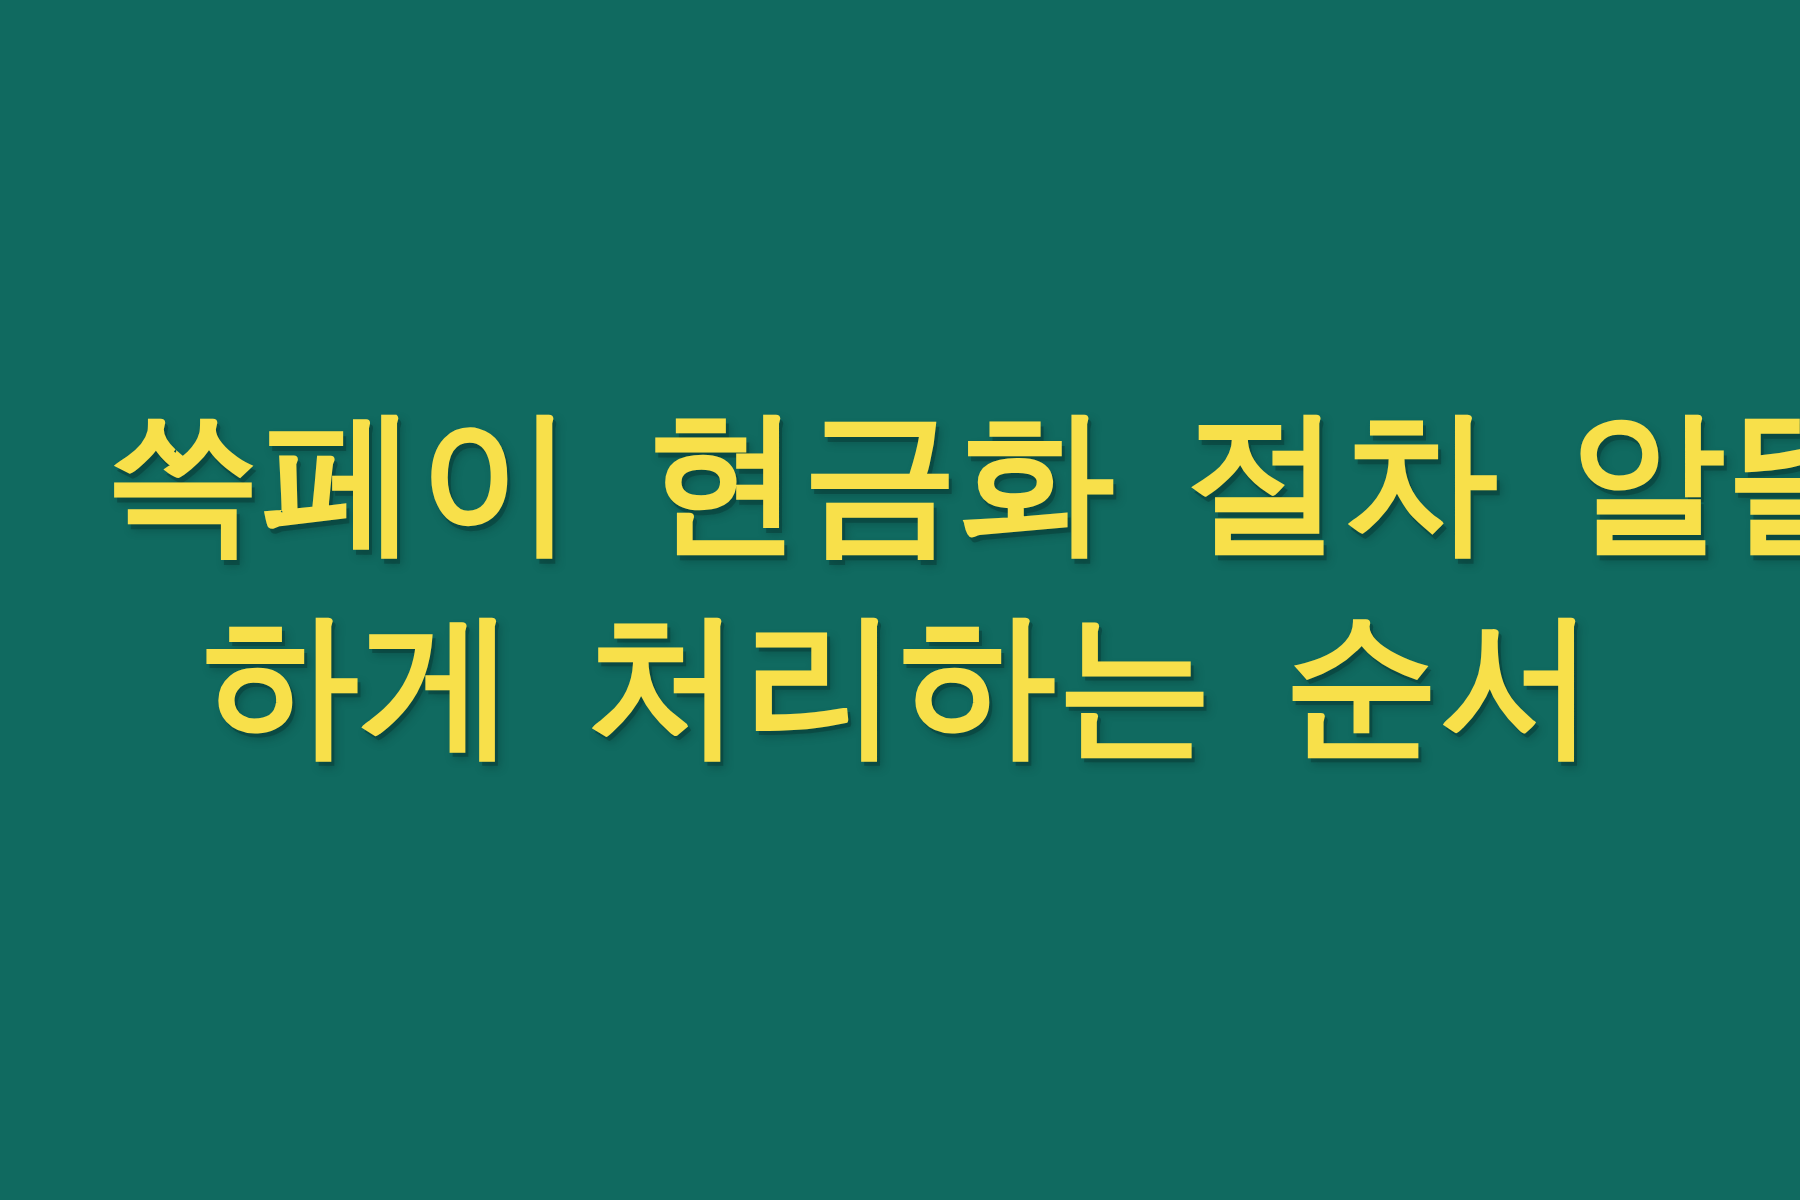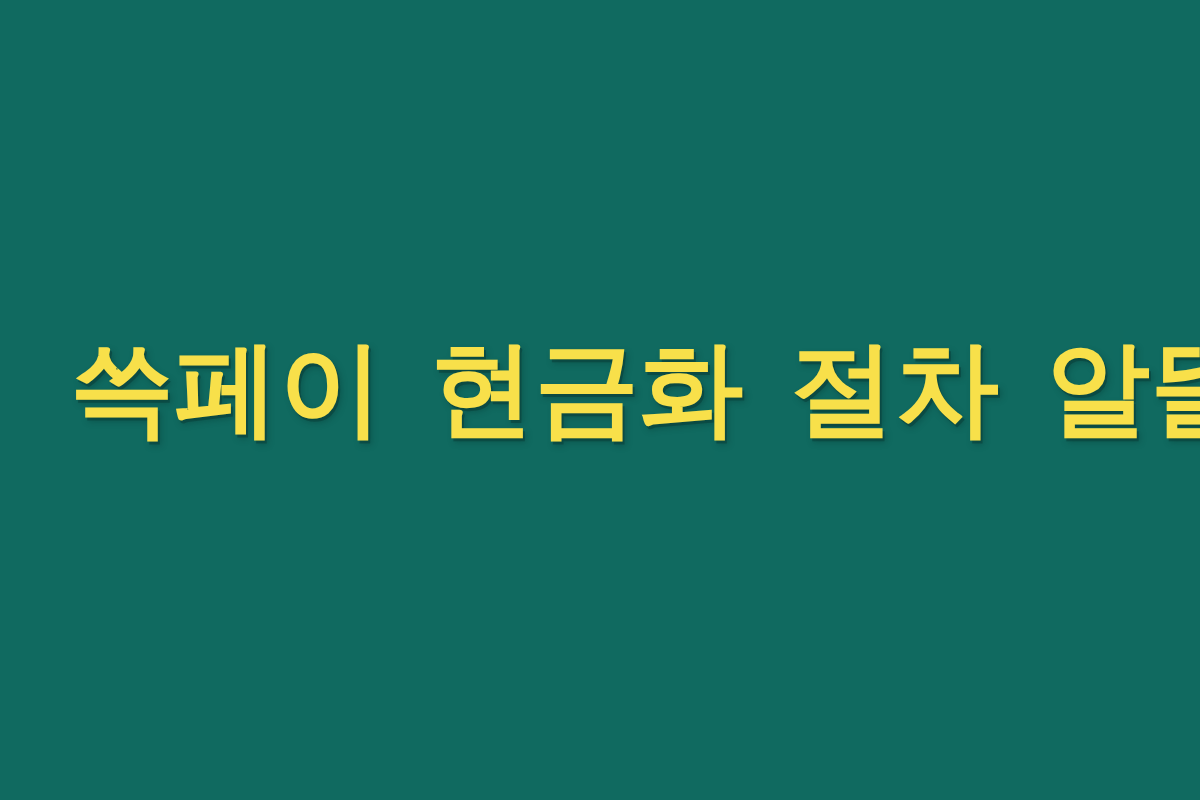--- a/index.html
+++ b/index.html
@@ -62,15 +62,16 @@
     letter-spacing: 0.5px;
   }
 </style>
 </head>
 <body>
 
 <div class="banner" style="background: rgb(16, 106, 96);">
 
   <h1 class="headline" style="color: rgb(248, 224, 74);">
     <span class="headline-line headline-line--first">쓱페이 현금화 절차 알뜰</span>
+    <span class="headline-line headline-line--second">하게 처리하는 순서</span>
   </h1>
 
 </div>
 
 </body></html>

